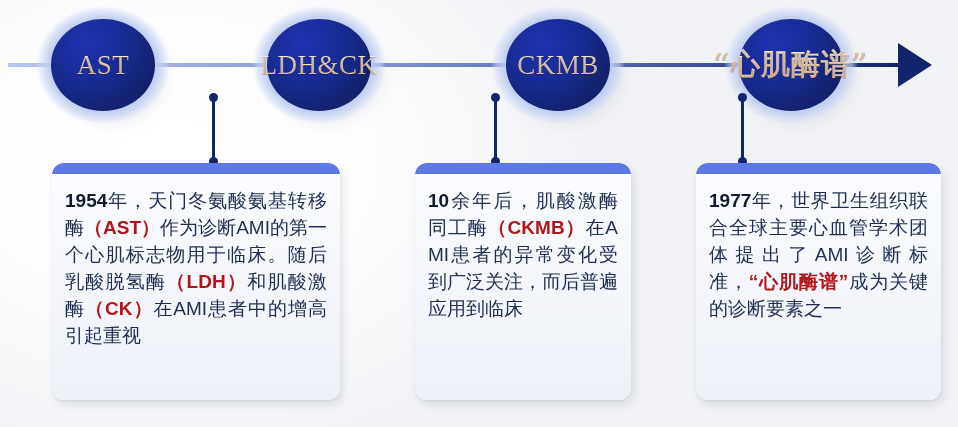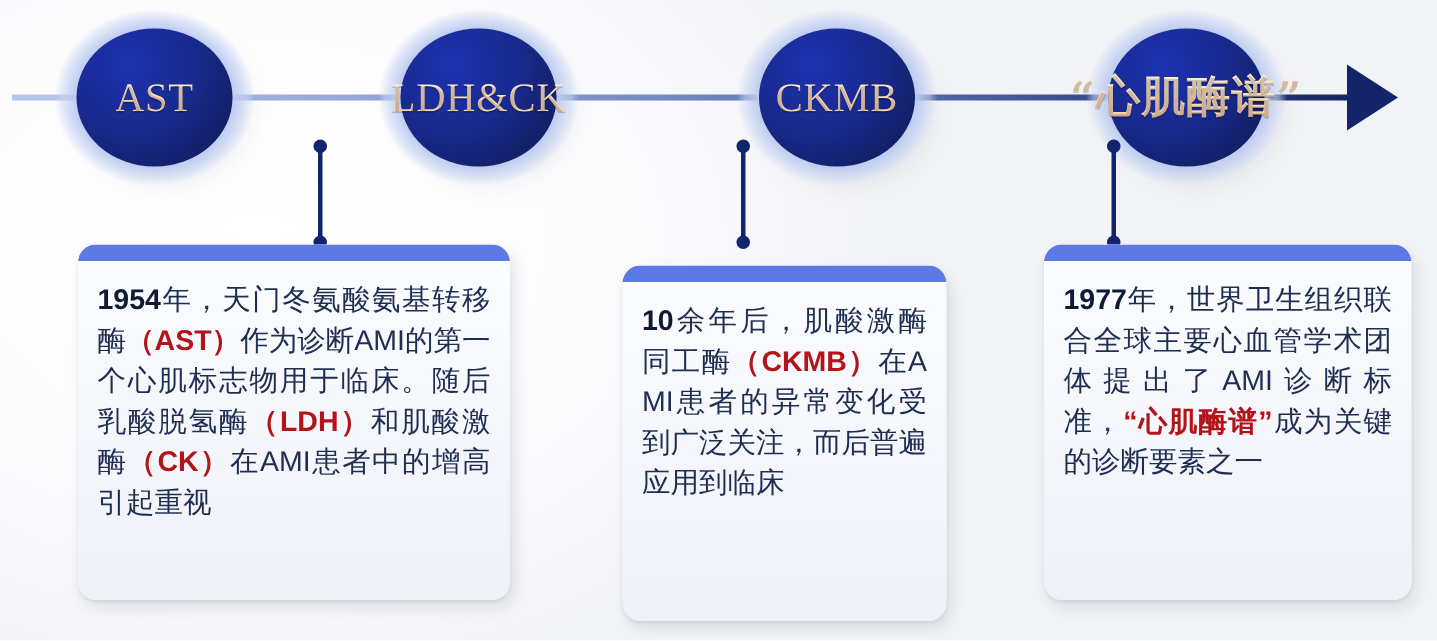--- a/index.html
+++ b/index.html
@@ -201,21 +201,21 @@
     <div class="dot top"></div>
     <div class="stem" style="height:65px;"></div>
     <div class="dot bottom"></div>
   </div>
 
   <div class="card" style="left:52px; top:163px; width:288px; height:237px;">
     <div class="card-bar"></div>
     <div class="card-text"><b>1954</b><span>年，天门冬氨酸氨基转移酶</span><span class="hl">（AST）</span><span>作为诊断AMI的第一个心肌标志物用于临床。随后乳酸脱氢酶</span><span class="hl">（LDH）</span><span>和肌酸激酶</span><span class="hl">（CK）</span><span>在AMI患者中的增高引起重视</span></div>
   </div>
 
-  <div class="card" style="left:415px; top:177px; width:216px; height:237px;">
+  <div class="card" style="left:415px; top:163px; width:216px; height:237px;">
     <div class="card-bar"></div>
     <div class="card-text"><b>10</b><span>余年后，肌酸激酶同工酶</span><span class="hl">（CKMB）</span><span>在AMI患者的异常变化受到广泛关注，而后普遍应用到临床</span></div>
   </div>
 
   <div class="card" style="left:696px; top:163px; width:245px; height:237px;">
     <div class="card-bar"></div>
     <div class="card-text"><b>1977</b><span>年，世界卫生组织联合全球主要心血管学术团体提出了AMI诊断标准，</span><span class="hl">“心肌酶谱”</span><span>成为关键的诊断要素之一</span></div>
   </div>
 
 </div>

